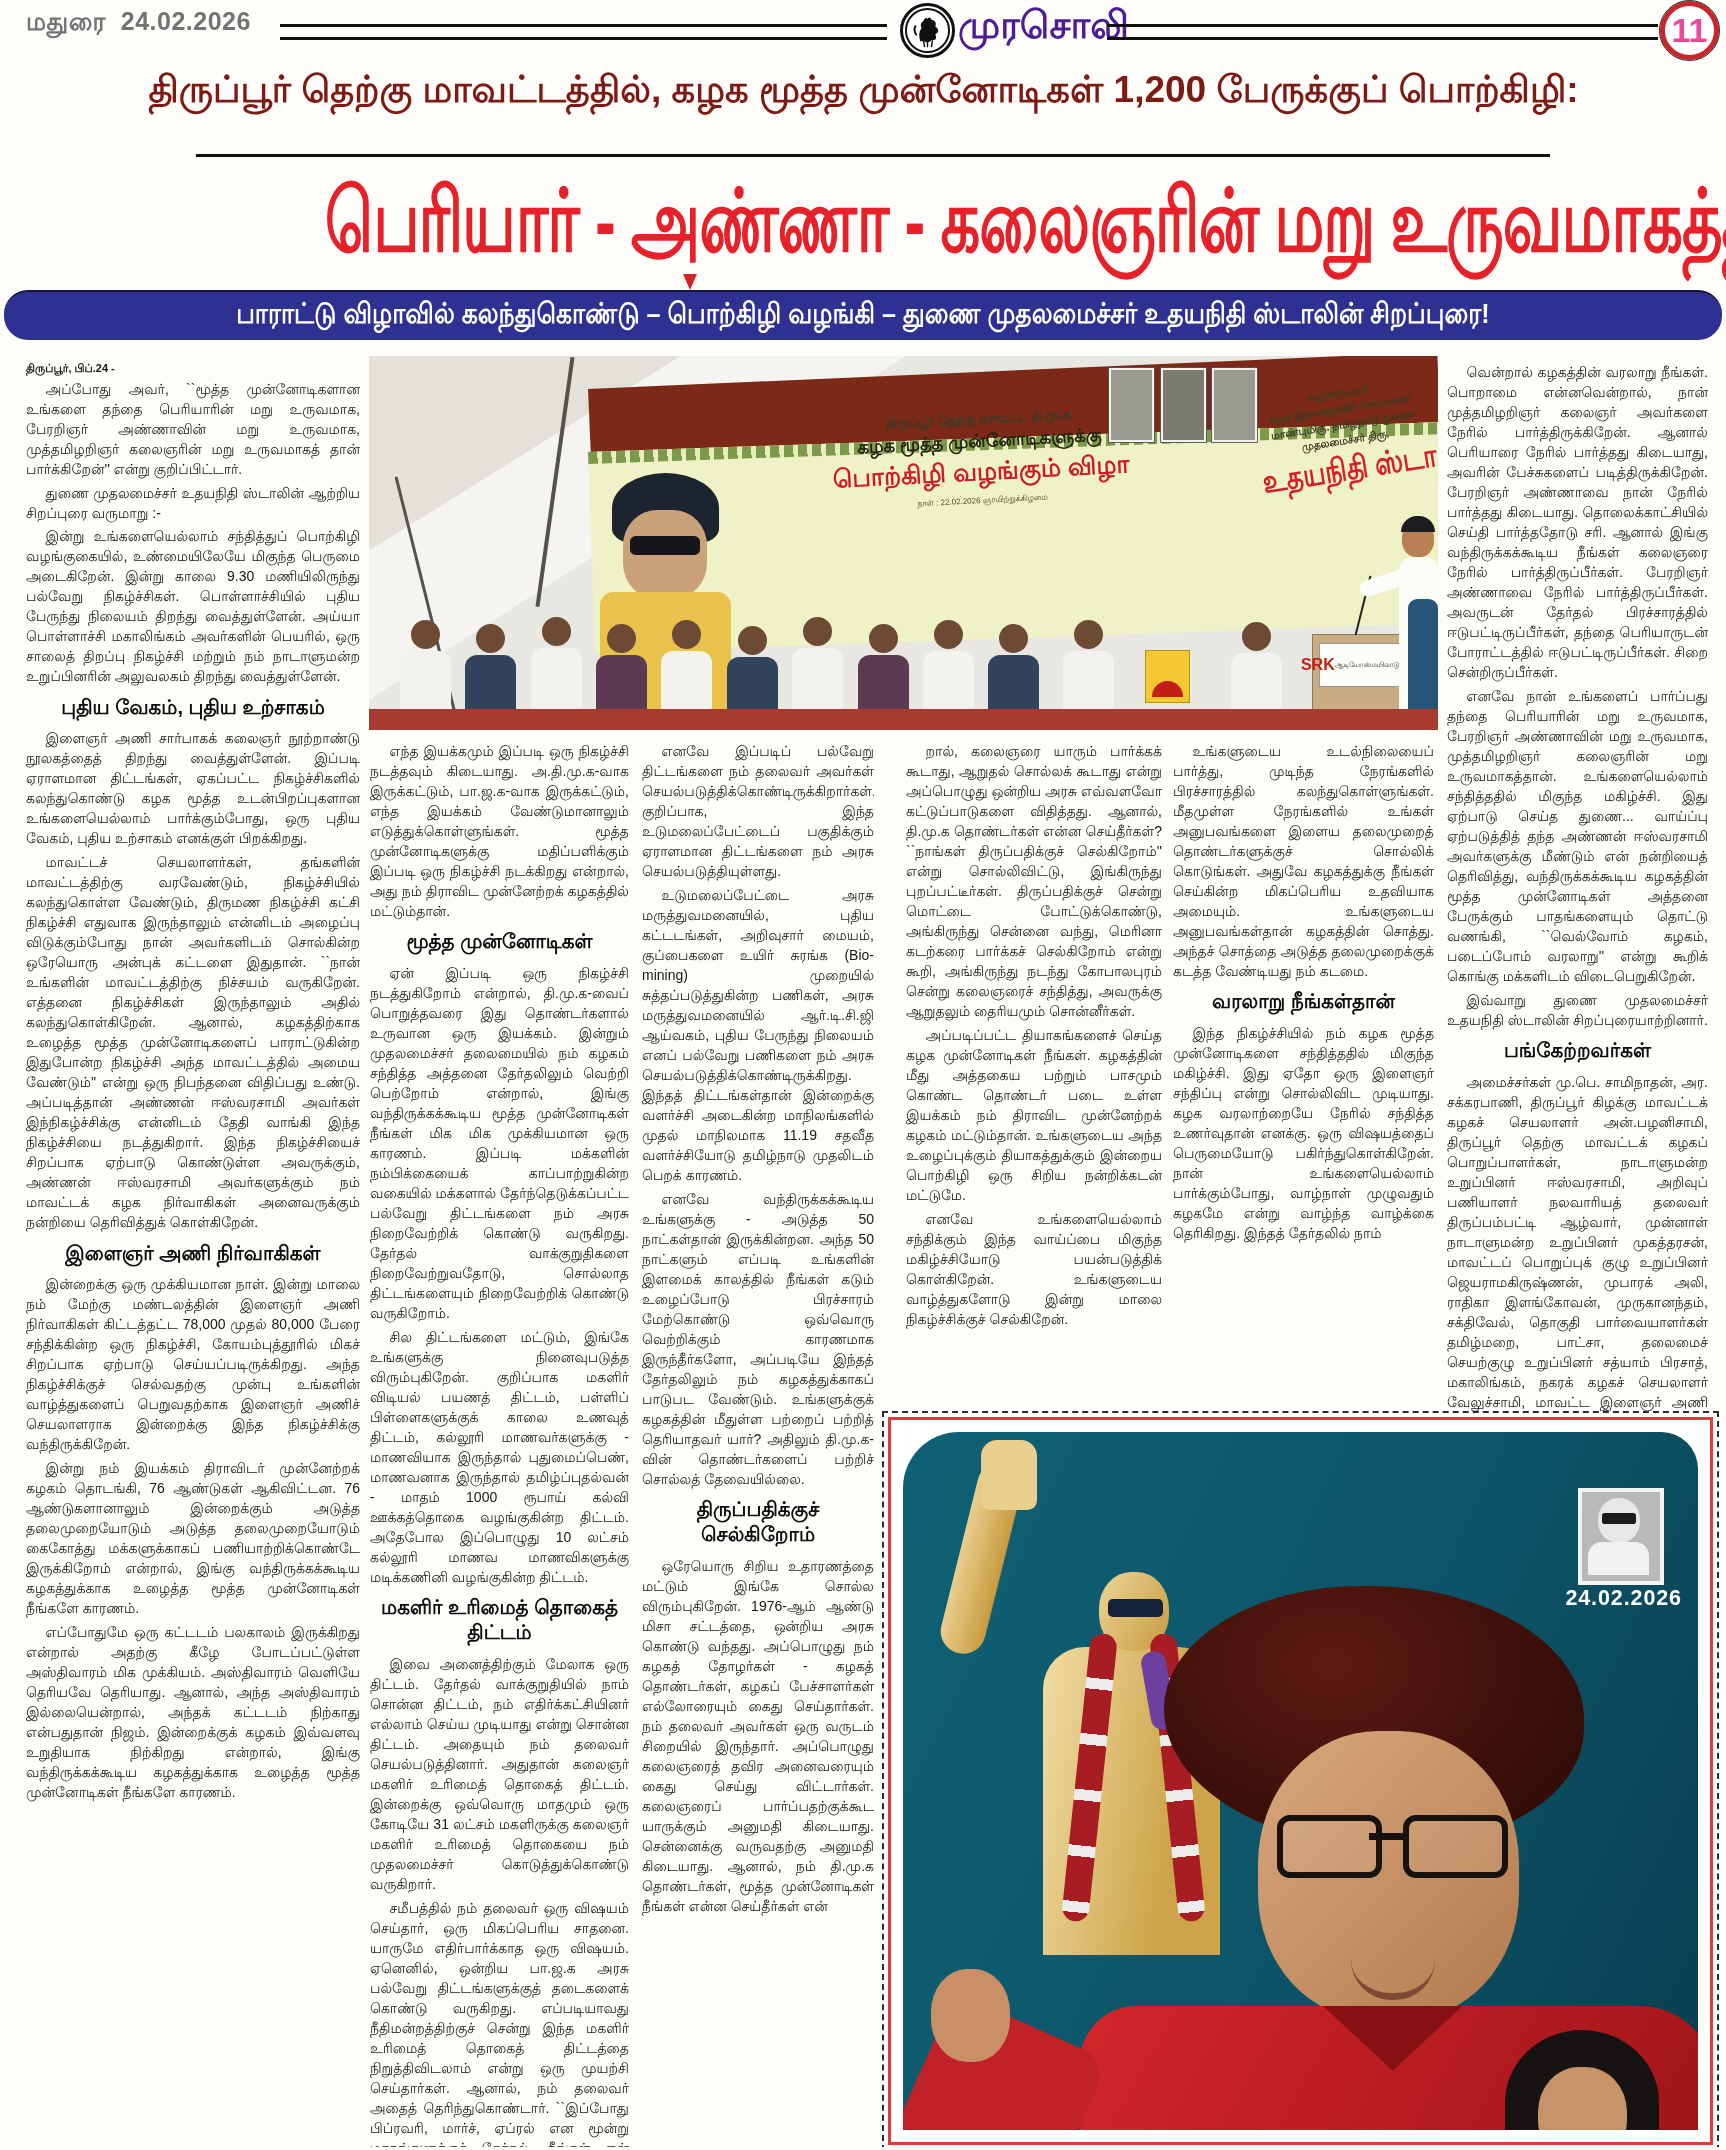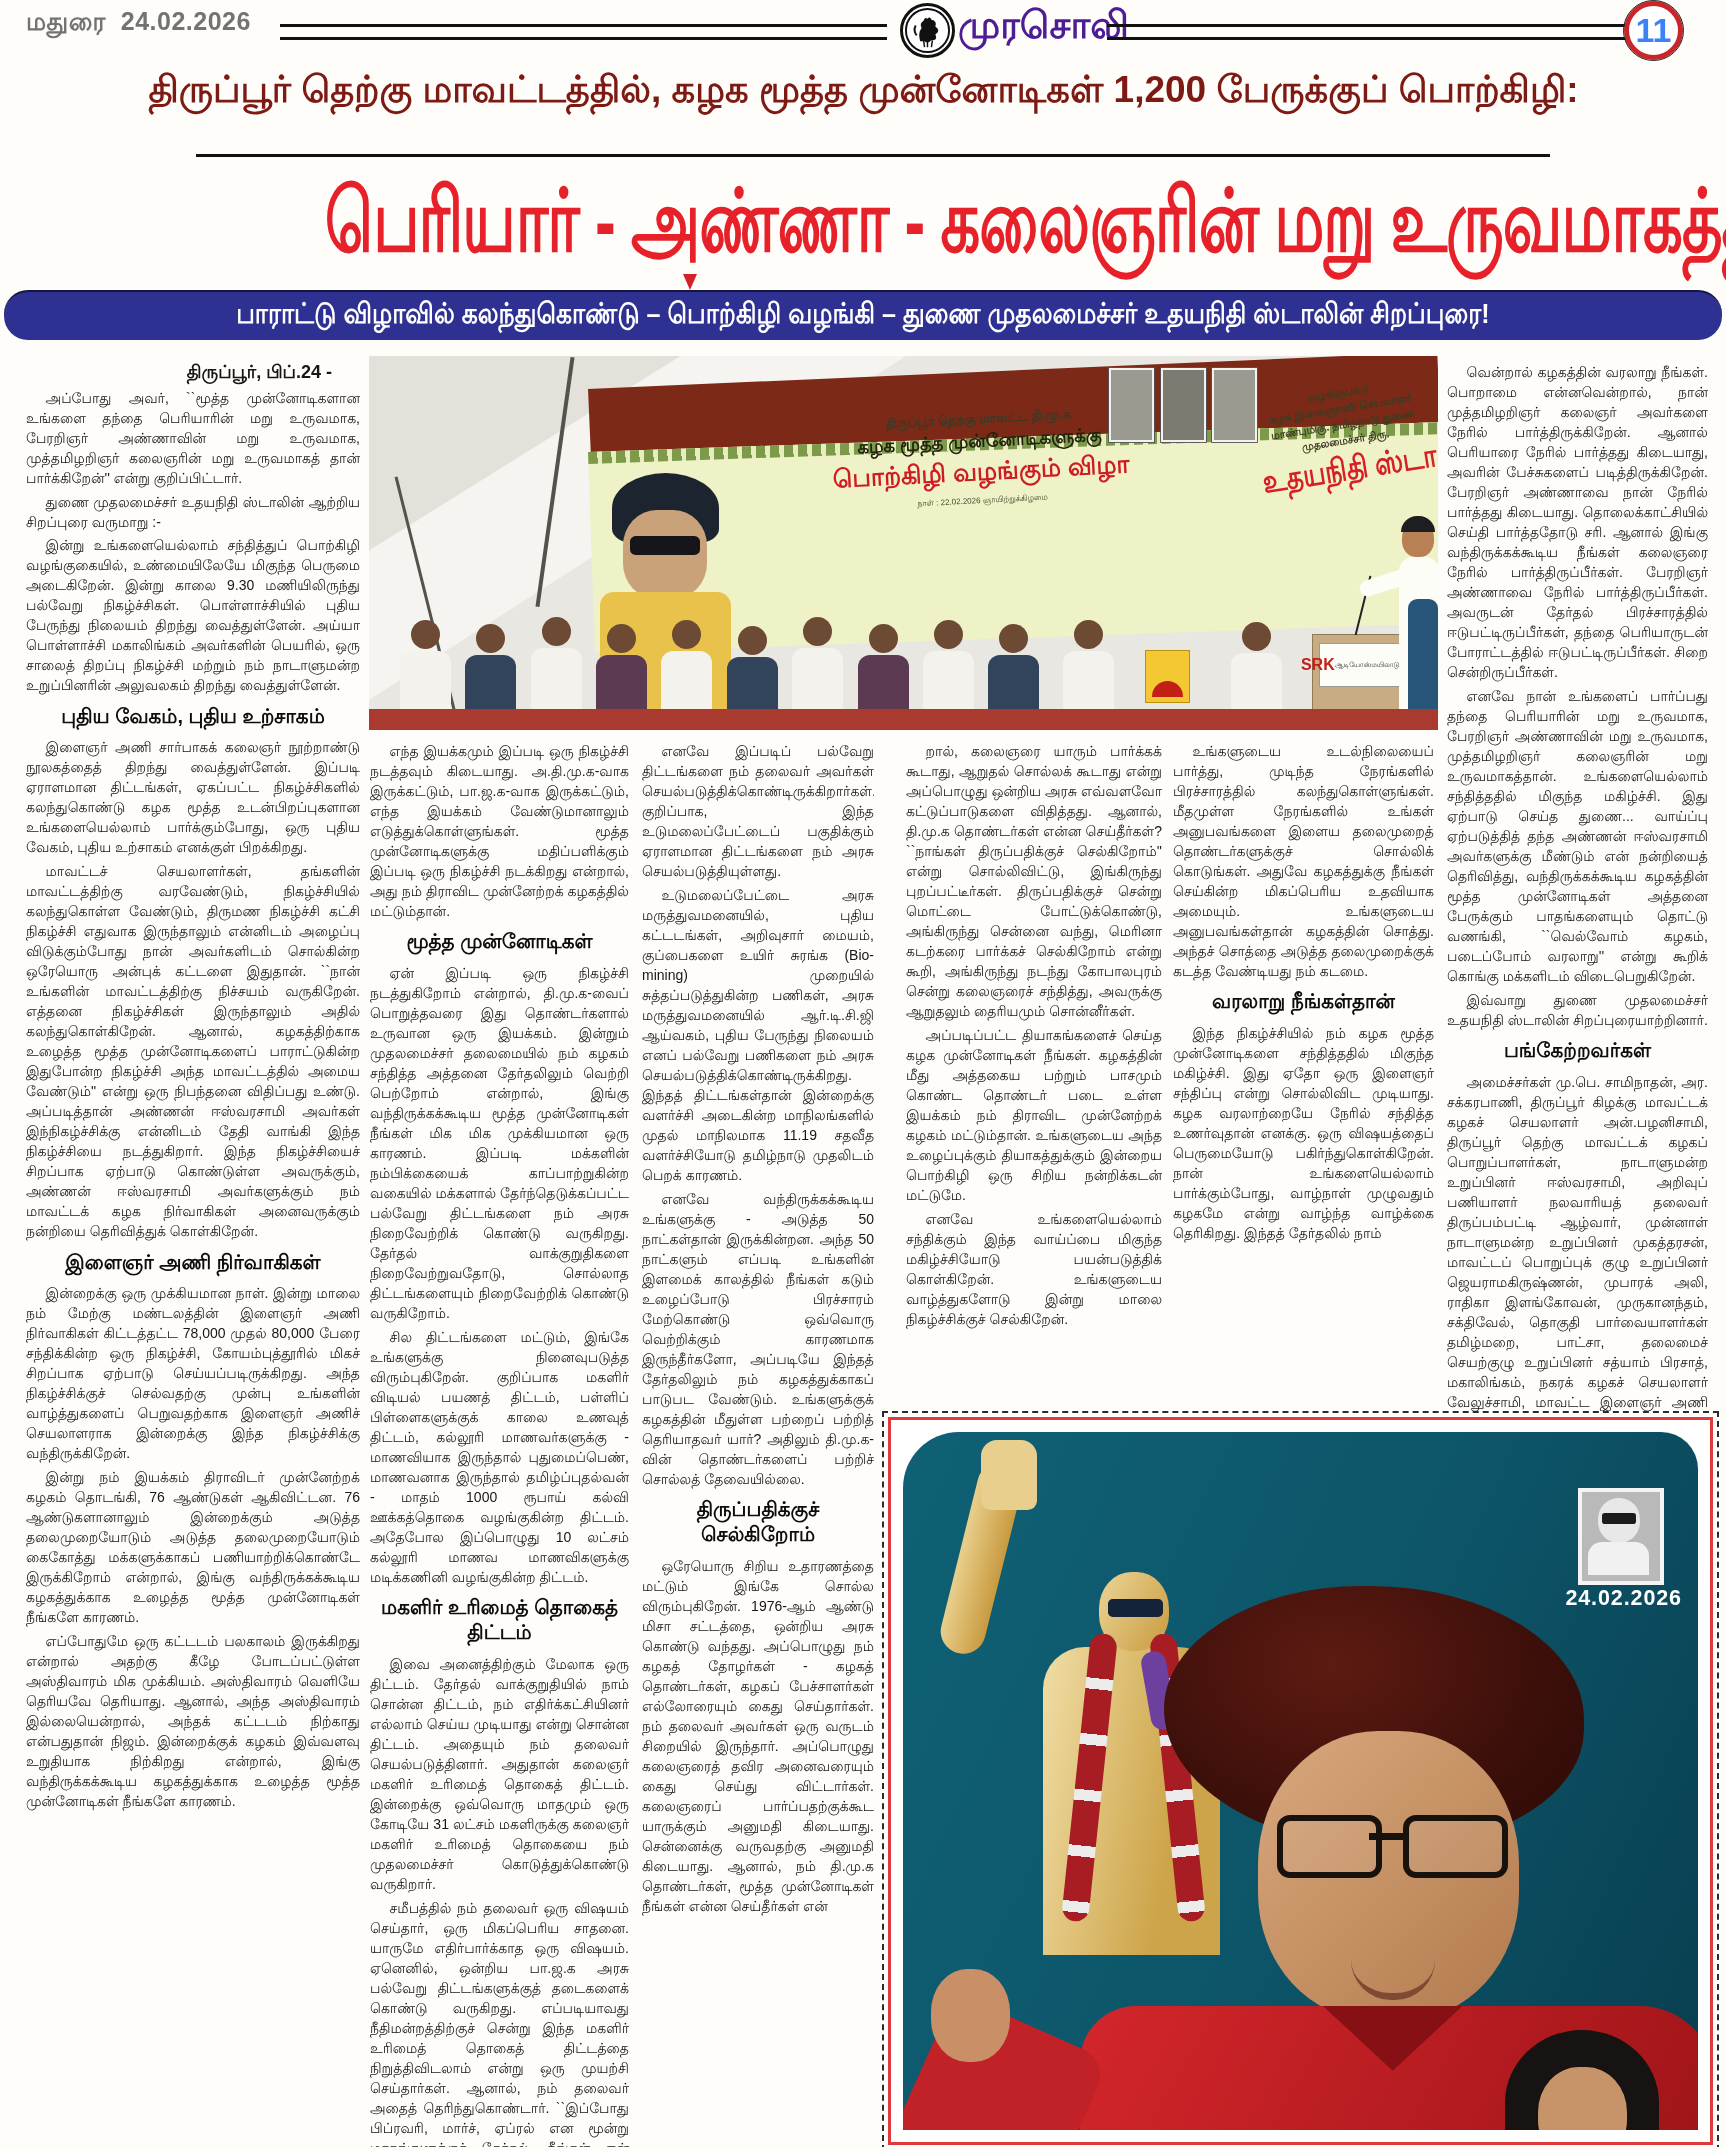--- a/index.html
+++ b/index.html
@@ -9,36 +9,36 @@
     margin:0 auto;
   }
   
   .edition{position:absolute;left:26px;top:6.5px;font-size:25px;font-weight:bold;letter-spacing:0.5px;color:#737373;}
   .mast-rule{position:absolute;top:24px;height:10.3px;border-top:3.3px solid #111;border-bottom:3.3px solid #111;}
   .rule-left{left:280px;width:607px;}
   .rule-right{left:1107px;width:551px;}
   .logo-circle{position:absolute;left:900px;top:2.8px;width:49px;height:49px;border:3.3px solid #111;border-radius:50%;background:#fff;}
   .logo-circle svg{width:100%;height:100%;}
   .paper-name{position:absolute;left:958px;top:3.7px;font-size:38px;font-weight:bold;color:#4c1d95;}
-  .page-badge{position:absolute;left:1624px;top:0.9px;width:49px;height:49px;border:5.1px solid #c9252b;outline:1.9px solid #222;border-radius:50%;
-    background:#fff;display:flex;align-items:center;justify-content:center;font-size:34px;font-weight:bold;color:#3b82f6;}
+  .page-badge{position:absolute;left:1660px;top:0.9px;width:49px;height:49px;border:5.1px solid #c9252b;outline:1.9px solid #222;border-radius:50%;
+    background:#fff;display:flex;align-items:center;justify-content:center;font-size:34px;font-weight:bold;color:#ec4899;}
   
   .kicker{position:absolute;left:0;top:69px;width:100%;text-align:center;font-size:37px;font-weight:bold;color:#7d1a14;white-space:nowrap;}
   .kicker-rule{position:absolute;left:196px;top:154px;width:1354px;border-top:3.7px solid #111;}
   .headline-wrap{position:absolute;left:0;top:169px;width:100%;text-align:center;}
   .headline{display:inline-block;font-size:78px;font-weight:900;color:#e62129;white-space:nowrap;line-height:1.2;
     transform:scale(.80,1.12);transform-origin:center top;letter-spacing:-1.4px;}
   .banner-marker{position:absolute;left:683px;top:274px;width:0;height:0;border-left:7.5px solid transparent;border-right:7.5px solid transparent;border-top:16px solid #d42127;}
   .blue-banner{position:absolute;left:3.7px;top:290px;width:1718px;height:48px;background:#2e3192;border-radius:24px;
     border-top:2.3px solid #14163f;display:flex;align-items:center;justify-content:center;}
   .blue-banner .txt{color:#fff;font-size:27px;font-weight:bold;white-space:nowrap;transform:scale(.93,1.05);}
   
   .col{position:absolute;overflow:hidden;text-align:justify;}
   .col-p{font-size:14px;line-height:1.43;text-indent:19.6px;margin:0 0 3.7px 0;}
-  .col-dateline{font-size:18px;font-weight:bold;text-align:right;padding-right:28px;margin-bottom:2.8px;}
+  .col-dateline{font-size:11px;font-weight:bold;text-align:left;padding-right:28px;margin-bottom:2.8px;}
   .col-h{font-size:20px;font-weight:bold;text-align:center;margin:9.3px 0 7.5px 0;text-indent:0;color:#0d0d0d;}
   #col1{left:26px;top:362px;width:334px;height:1786px;}
   #col2{left:370px;top:741px;width:259px;height:1406px;}
   #col3{left:642px;top:741px;width:232px;height:1406px;}
   #col4{left:906px;top:741px;width:256px;height:665px;}
   #col5{left:1173px;top:741px;width:261px;height:665px;}
   #col6{left:1447px;top:362px;width:261px;height:1051px;}
   
   .photo{position:absolute;left:369px;top:356px;width:1069px;height:374px;background:#e9e7e1;overflow:hidden;}
   .tent{position:absolute;left:0;top:0;width:537px;height:374px;background:#f5f4f0;clip-path:polygon(0 0,100% 0,0 92%);}

